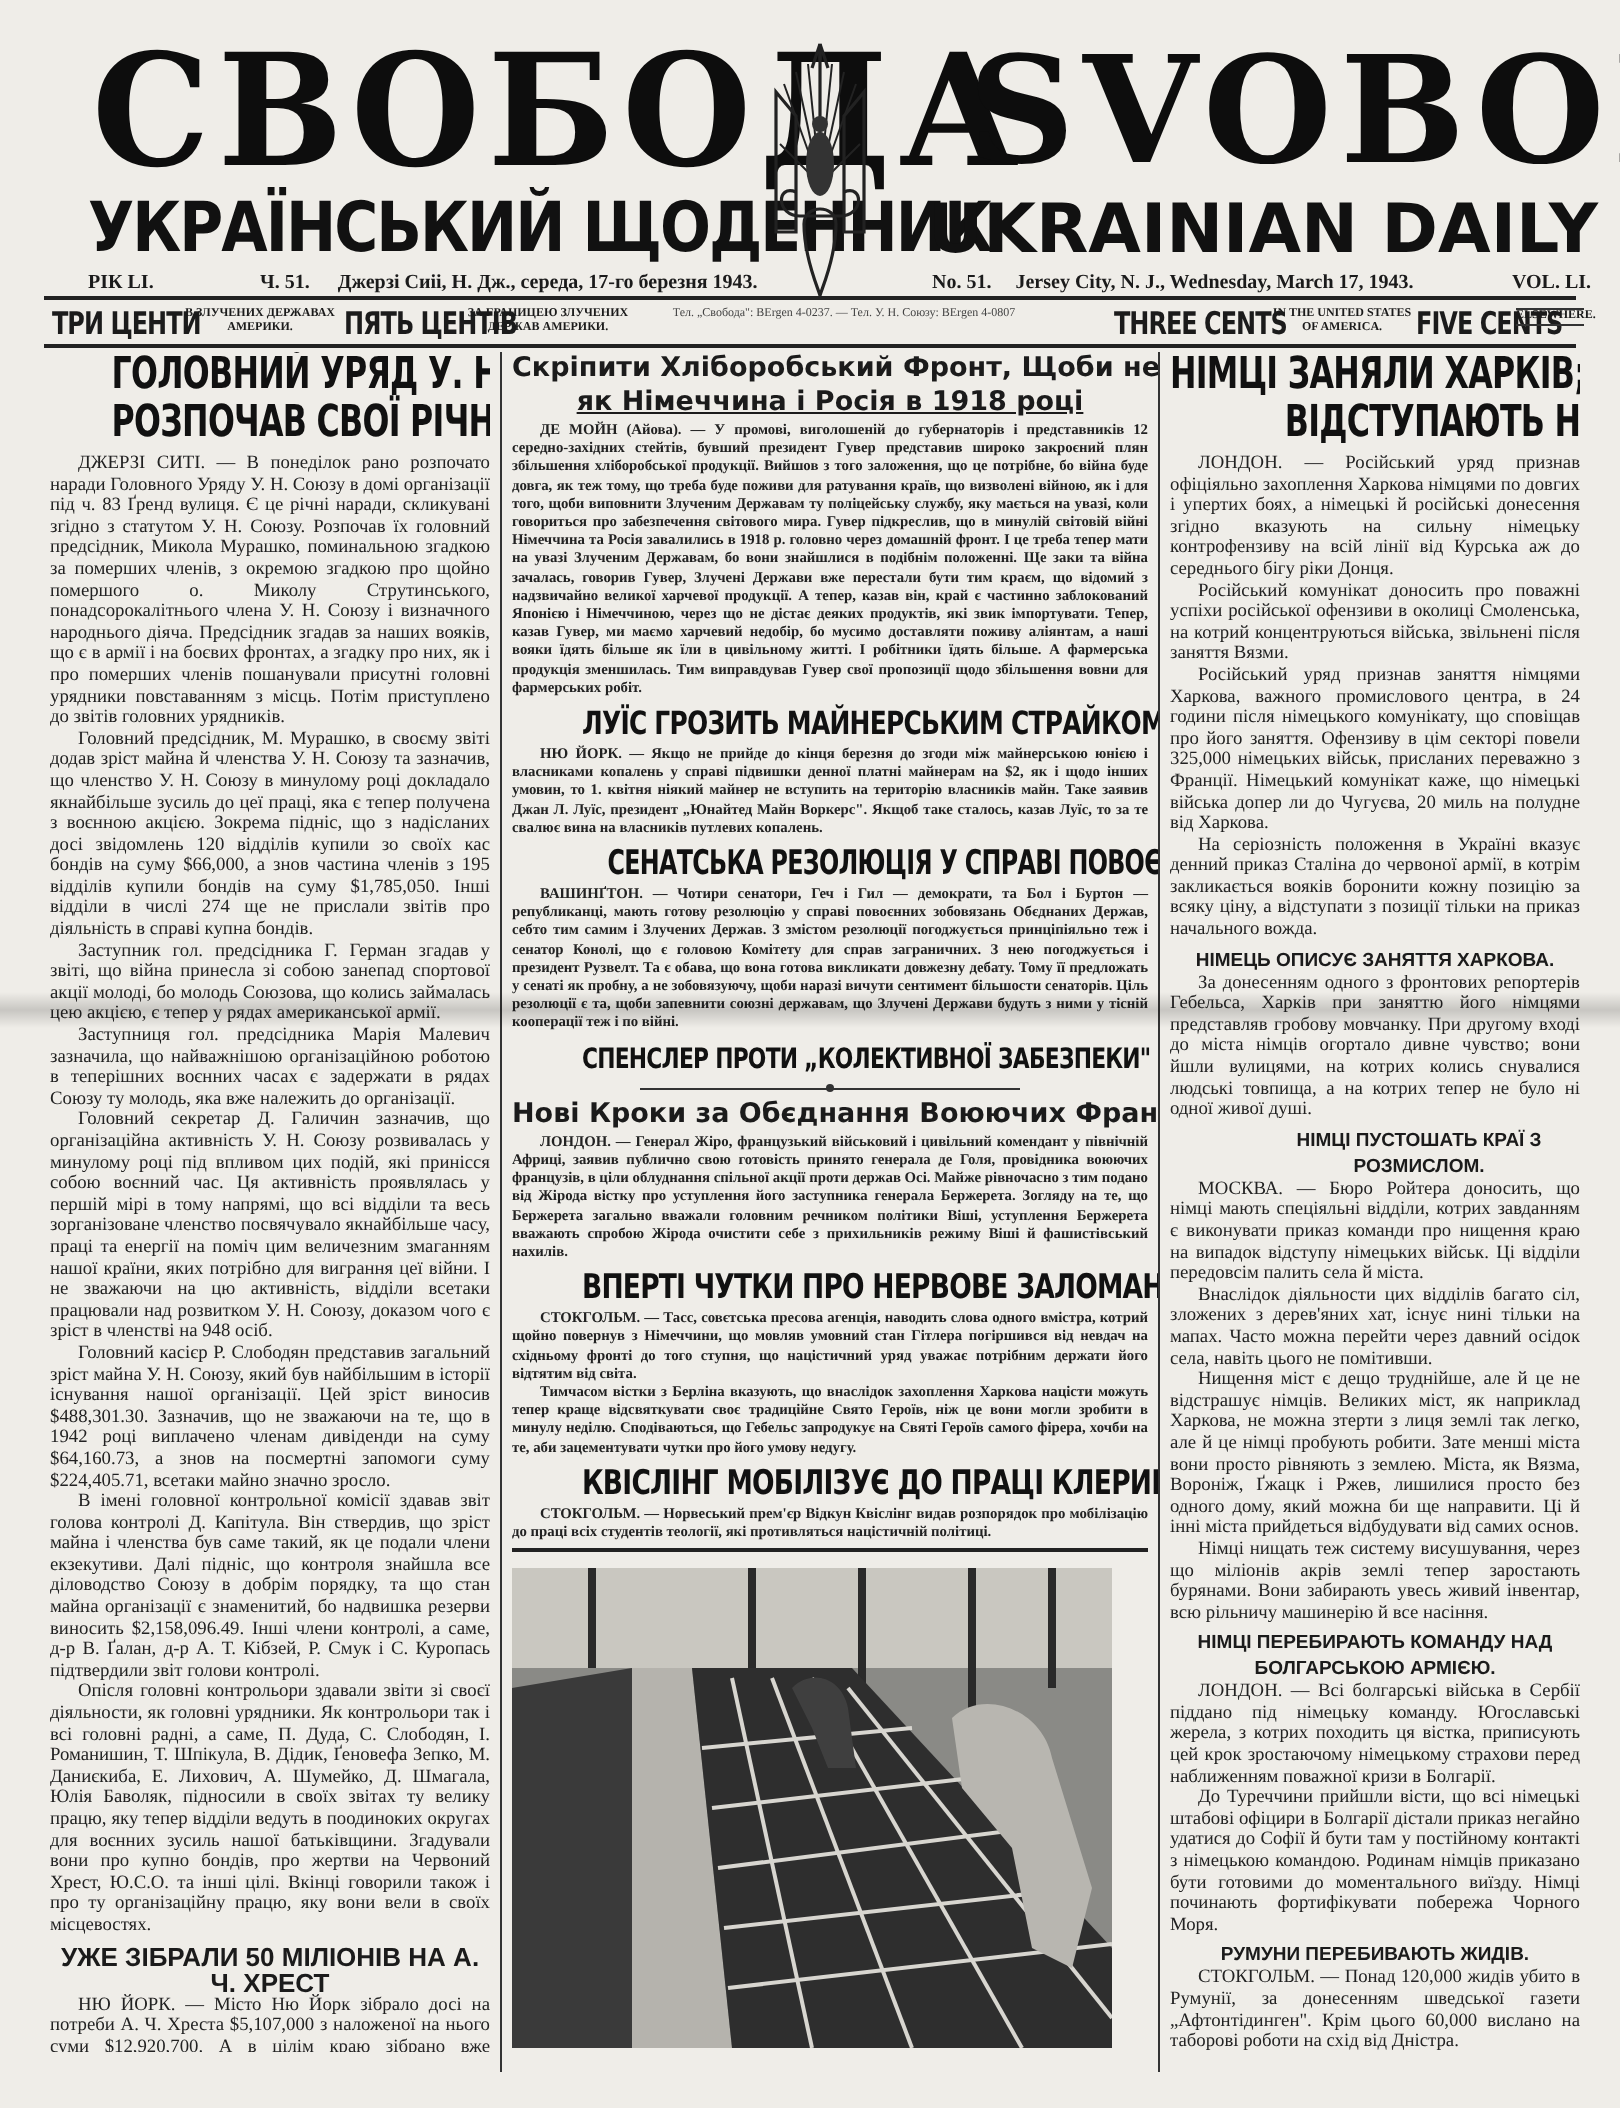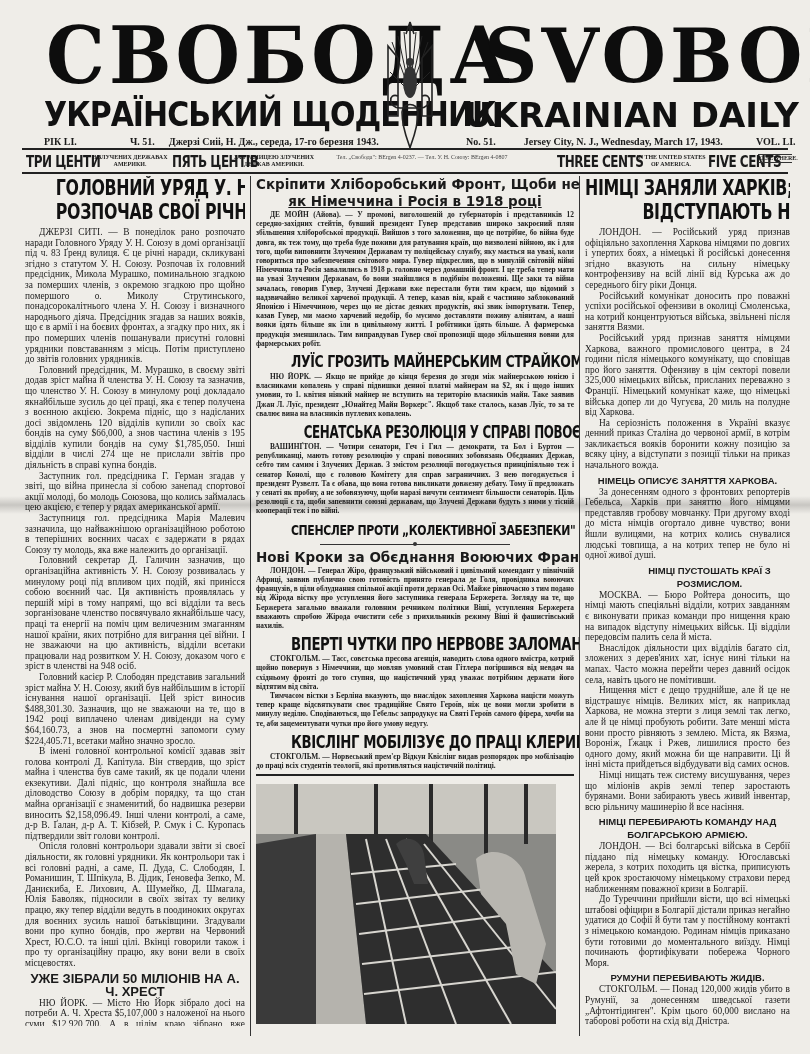--- a/index.html
+++ b/index.html
@@ -10,21 +10,21 @@
   
   .masthead { position: absolute; left: 36px; top: 6px; width: 768px; height: 150px; }
   .title-ua { position: absolute; left: 10px; top: 10px; font-family: "DejaVu Serif", serif; font-weight: 900; font-size: 74px; letter-spacing: 4px; line-height: 80px; color: #0d0d0d; transform: scaleY(1.05); }
   .title-en { position: absolute; left: 448px; top: 10px; font-family: "DejaVu Serif", serif; font-weight: 900; font-size: 74px; letter-spacing: 4px; line-height: 80px; color: #0d0d0d; }
   .sub-ua { position: absolute; left: 8px; top: 92px; font-family: "DejaVu Sans", sans-serif; font-weight: 900; font-size: 30px; letter-spacing: -1px; line-height: 34px; transform: scaleY(1.15); color: #111; }
   .sub-en { position: absolute; left: 428px; top: 92px; font-family: "DejaVu Sans", sans-serif; font-weight: 900; font-size: 34px; line-height: 34px; color: #111; }
   .emblem { position: absolute; left: 348px; top: 6px; width: 52px; height: 138px; }
   .dateline { position: absolute; top: 130px; font-size: 10px; font-weight: bold; white-space: nowrap; }
   .dl-year { left: 8px; }
   .dl-ua { left: 94px; width: 280px; display:flex; gap: 14px; }
-  .dl-en { left: 430px; display:flex; gap: 28px; }
+  .dl-en { left: 430px; display:flex; gap: 12px; }
   .dl-vol { left: 720px; }
 
   .rule { position: absolute; left: 22px; width: 766px; background: #222; }
   .pricebar { position: absolute; left: 22px; top: 150px; width: 766px; height: 22px; }
   .price-big { position: absolute; font-family: "DejaVu Sans", sans-serif; font-weight: 900; font-size: 12px; letter-spacing: -0.5px; top: 5px; transform: scaleY(1.3); }
   .price-small { position: absolute; font-size: 6px; font-weight: bold; line-height: 7px; top: 4px; text-align: center; }
   .price-tel { position: absolute; font-size: 6px; line-height: 7px; top: 4px; color: #444; }
 
   
   .col { position: absolute; top: 176px; overflow: hidden; }

